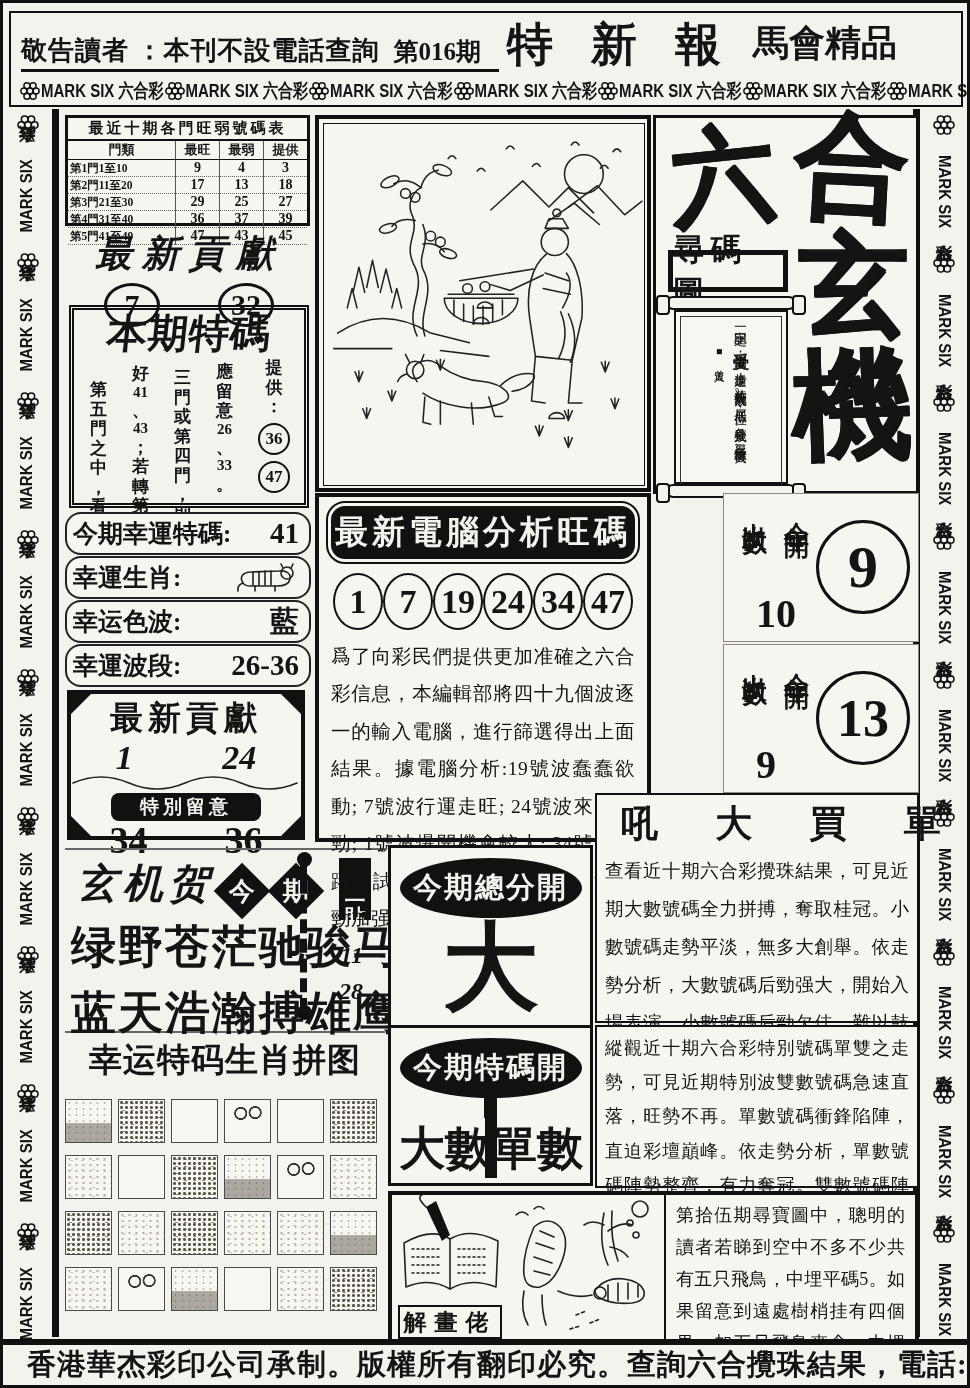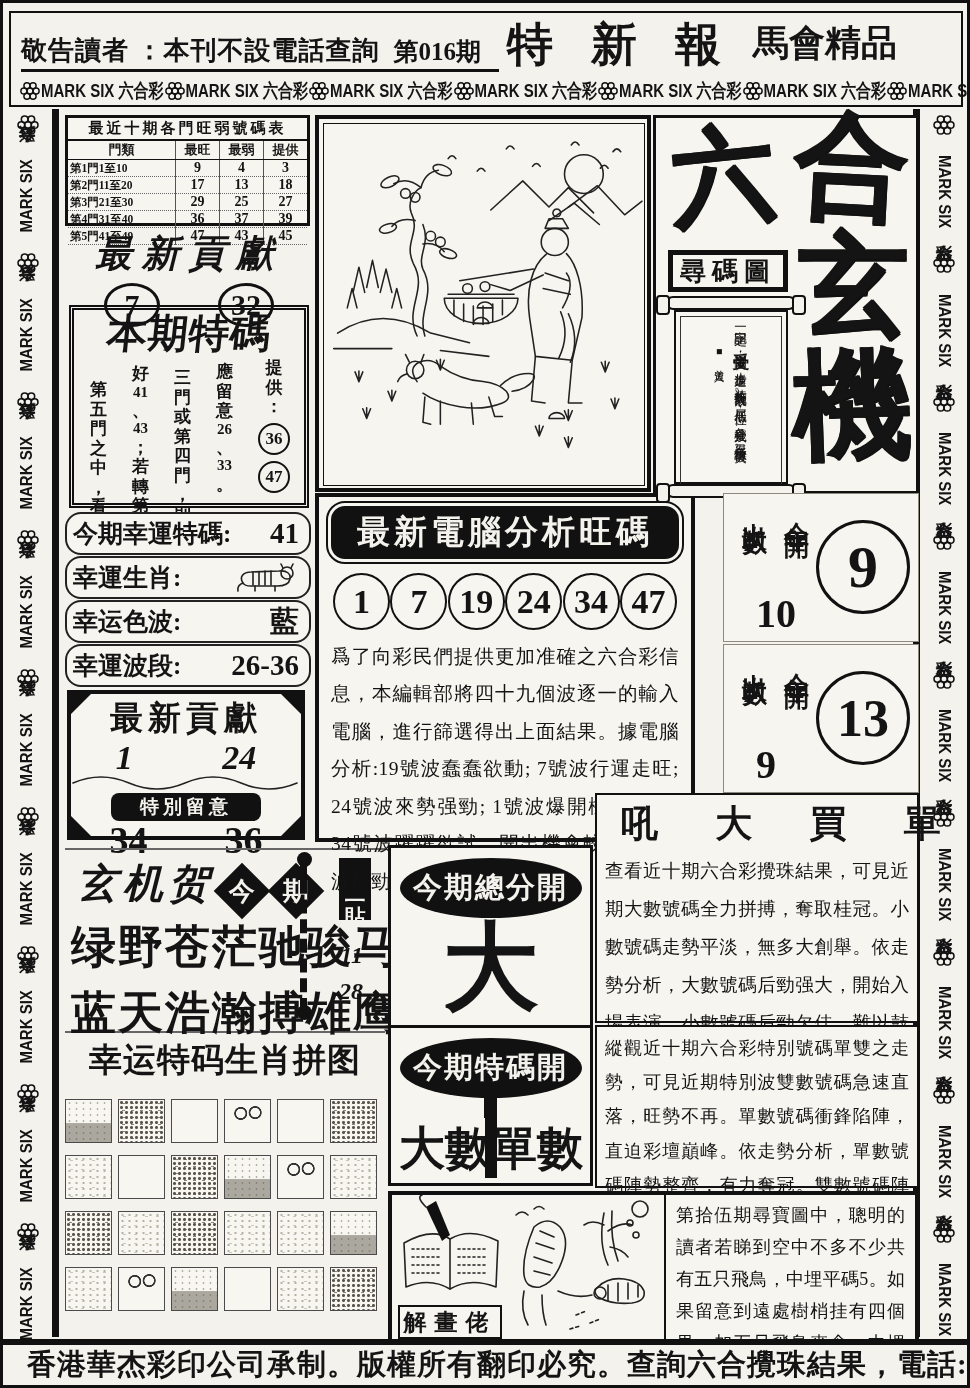--- a/index.html
+++ b/index.html
@@ -94,32 +94,32 @@
   .tex-d{background-image:radial-gradient(#5a564e 1.3px,transparent 1.6px),radial-gradient(#8a8579 1px,transparent 1.2px);background-size:5px 5px,9px 7px;}
   .tex-b{background-image:linear-gradient(transparent 55%,rgba(95,90,80,.5) 56%),radial-gradient(#b4b0a5 1px,transparent 1.2px);background-size:100% 100%,7px 6px;}
   .tex-f{background-image:radial-gradient(circle at 35% 32%,transparent 4.5px,#333 5px,#333 6.2px,transparent 6.8px),
                           radial-gradient(circle at 67% 30%,transparent 4.5px,#333 5px,#333 6.2px,transparent 6.8px);}
 
   
   .illus{left:312px;top:112px;width:336px;height:377px;border:4px solid #111;padding:4px;background:#f7f5ef;}
   .illus-inner{width:100%;height:100%;border:1.5px solid #111;}
 
   
-  .computer{left:312px;top:490px;width:380px;height:349px;border:4px solid #111;padding:9px 12px;background:#f7f5ef;}
+  .computer{left:312px;top:490px;width:336px;height:349px;border:4px solid #111;padding:9px 12px;background:#f7f5ef;}
   .comp-title{background:#111;color:#f4f2ec;border-radius:14px;outline:2px solid #111;outline-offset:3px;
               font-family:"Liberation Sans",sans-serif;font-weight:900;font-size:33px;letter-spacing:4px;text-align:center;padding:4px 0;white-space:nowrap;}
   .comp-nums{display:flex;justify-content:space-between;margin:14px 2px 8px;}
   .bigcirc{display:flex;align-items:center;justify-content:center;width:57px;height:57px;border:2.5px solid #111;border-radius:50%;font-size:34px;font-weight:bold;}
   .comp-body{font-size:19.5px;line-height:1.92;text-align:justify;letter-spacing:.5px;}
 
   
   .panel{left:650px;top:112px;width:266px;height:379px;border:3px solid #111;background:#f7f5ef;}
   .bigchar{position:absolute;font-weight:900;line-height:1;text-shadow:1.5px 0 #111,0 1.5px #111,1.5px 1.5px #111;}
   .map-label{position:absolute;left:12px;top:132px;width:120px;height:42px;border:5px solid #111;border-radius:0;
-             display:flex;align-items:center;justify-content:center;font-size:26px;font-weight:900;letter-spacing:6px;background:#f7f5ef;}
+             display:flex;align-items:center;justify-content:center;font-size:31px;font-weight:900;letter-spacing:6px;background:#f7f5ef;}
   .scrollbox{position:absolute;left:4px;top:178px;width:142px;height:196px;}
   .roller{position:relative;height:14px;margin:0 6px;border:2px solid #111;border-radius:7px;background:#f4f2ec;}
   .roller:before,.roller:after{content:"";position:absolute;top:-3px;width:10px;height:16px;border:2px solid #111;border-radius:4px;background:#f4f2ec;}
   .roller:before{left:-12px;} .roller:after{right:-12px;}
   .scroll-body{margin:0 14px;height:162px;border:2px solid #111;background:#f8f6f0;padding:4px;}
   .scroll-frame{height:100%;border:1px solid #333;padding:3px 2px;display:flex;justify-content:center;}
   .scroll-text{writing-mode:vertical-rl;font-size:12.5px;line-height:1.45;height:100%;letter-spacing:1px;}
   .scroll-text .intro{margin-bottom:6px;}
   .scroll-text .introchar{font-size:17px;font-weight:bold;margin-top:8px;}
   .scroll-text .sig{font-size:10.5px;margin-top:26px;}

